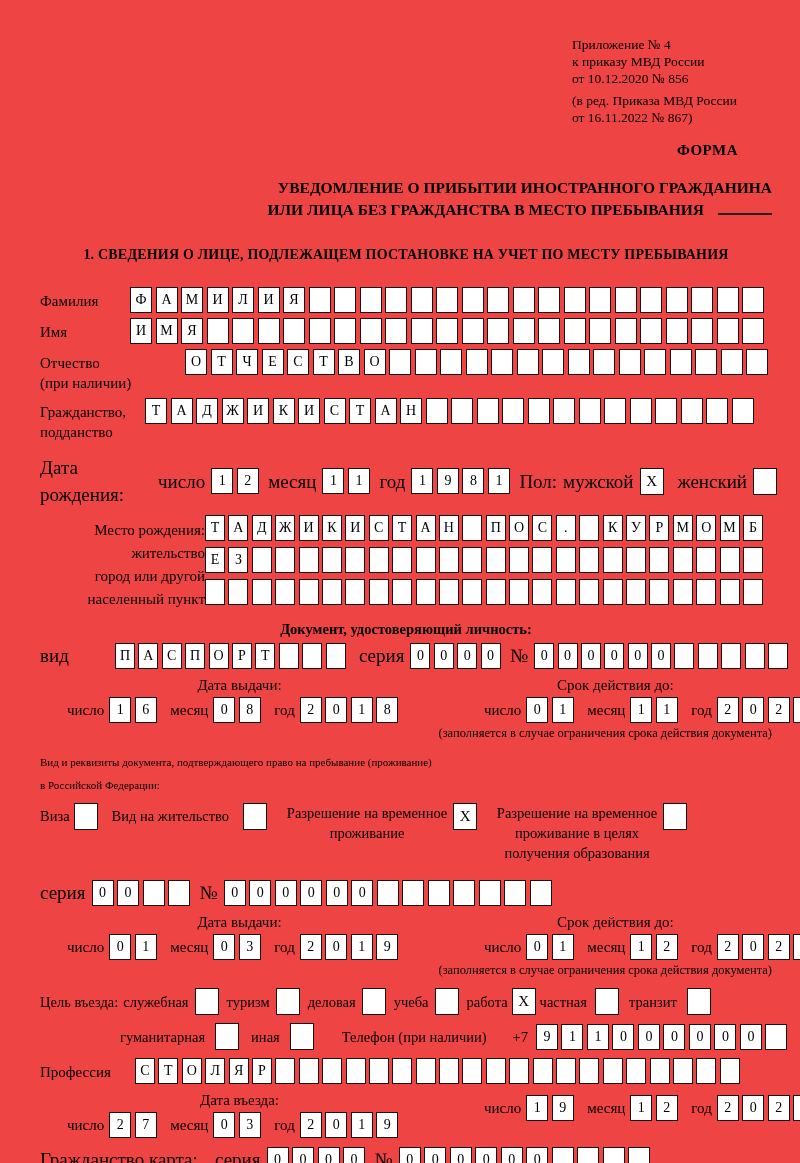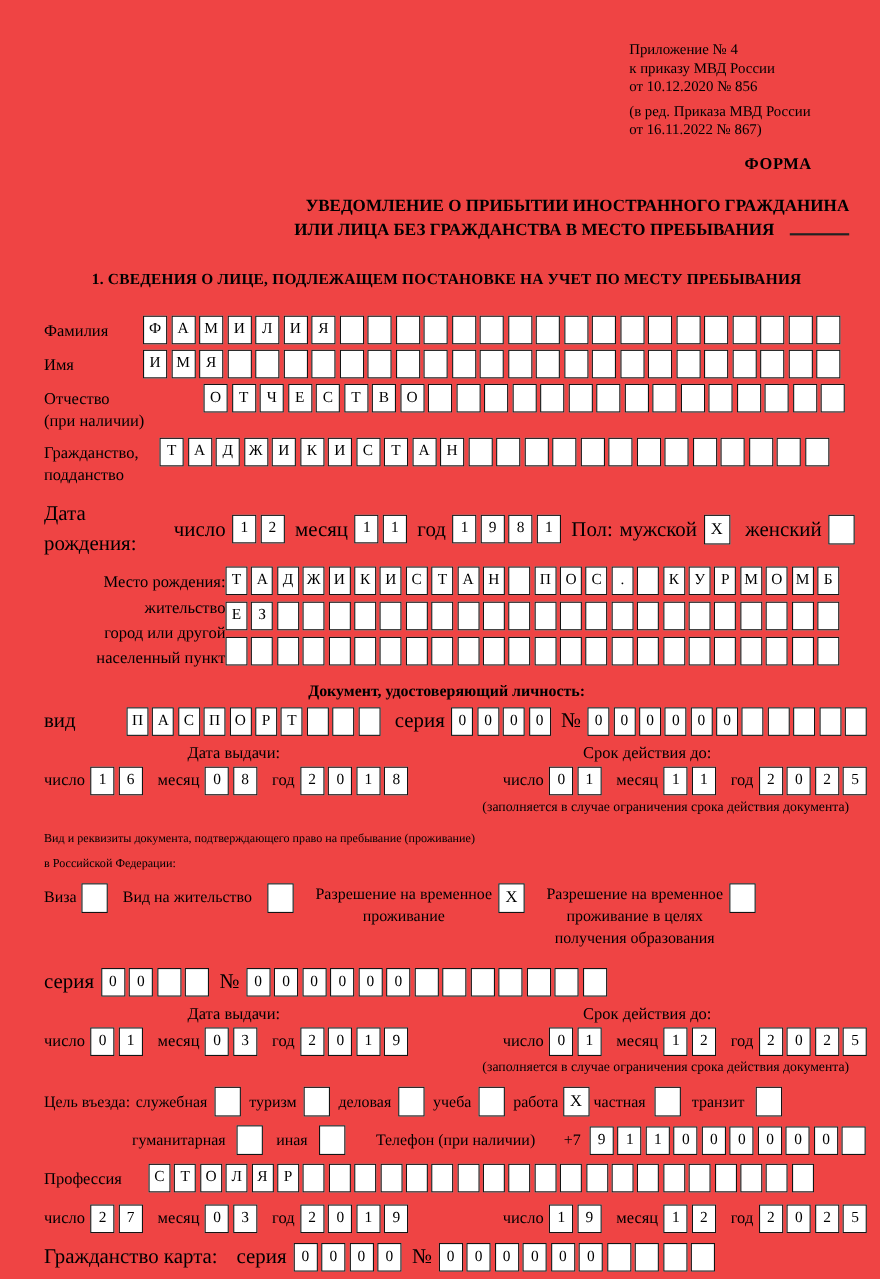--- a/index.html
+++ b/index.html
@@ -17,21 +17,21 @@
   .w90{width:90px;} .w105{width:105px;} .w145{width:145px;} .w165{width:165px;text-align:right;} .w95{width:95px;} .w100{width:100px;}
   .boxes{display:flex;flex:none;}
   .cbox{display:inline-block;box-sizing:border-box;width:22px;height:26px;border:1.6px solid #141414;
     margin-right:3.5px;text-align:center;font-size:14px;line-height:23px;background:#fff;flex:none;}
   .sm .cbox{width:20px;margin-right:3.4px;}
   .chk{display:inline-block;box-sizing:border-box;width:24px;height:27px;border:1.6px solid #141414;
     text-align:center;font-size:15px;line-height:24px;flex:none;background:#fff;}
   .ml6{margin-left:6px;} .ml10{margin-left:10px;} .ml14{margin-left:14px;} .mr6{margin-right:6px;}
   .inline-lbl{font-size:19px;line-height:27px;flex:none;}
   .center-bold{text-align:center;font-weight:bold;font-size:14.5px;margin-top:10px;}
-  .dates-pair{display:flex;margin-top:8px;}
+  .dates-pair{display:flex;margin-top:8px;margin-left:27px;}
   .dcol-l{width:345px;flex:none;} .dcol-r{flex:1;}
   .dhead{text-align:center;font-size:15px;}
   .drow{display:flex;align-items:center;margin-top:3px;font-size:15px;}
   .dlbl{flex:none;margin-right:5px;}
   .note{font-size:12.5px;text-align:right;margin-top:3px;}
   .para{font-size:11px;line-height:23px;margin-top:10px;}
   .ckrow{display:flex;align-items:flex-start;margin-top:6px;font-size:14.5px;}
   .cklbl{line-height:20px;flex:none;}
   .ckml{text-align:center;width:172px;line-height:20px;flex:none;}
   .vgap{display:flex;flex-direction:column;}
@@ -539,20 +539,21 @@
         <span class="cbox"></span>
         <span class="cbox"></span>
         <span class="cbox"></span>
         <span class="cbox"></span>
         <span class="cbox"></span>
       </span>
   </div>
 
   <div class="dates-pair">
     <div class="dcol-l">
+      <div class="dhead">Дата въезда:</div>
       <div class="drow">
         <span class="dlbl">число</span>
         <span class="boxes">
             <span class="cbox">2</span>
             <span class="cbox">7</span>
           </span>
         <span class="dlbl ml10">месяц</span>
         <span class="boxes">
             <span class="cbox">0</span>
             <span class="cbox">3</span>

